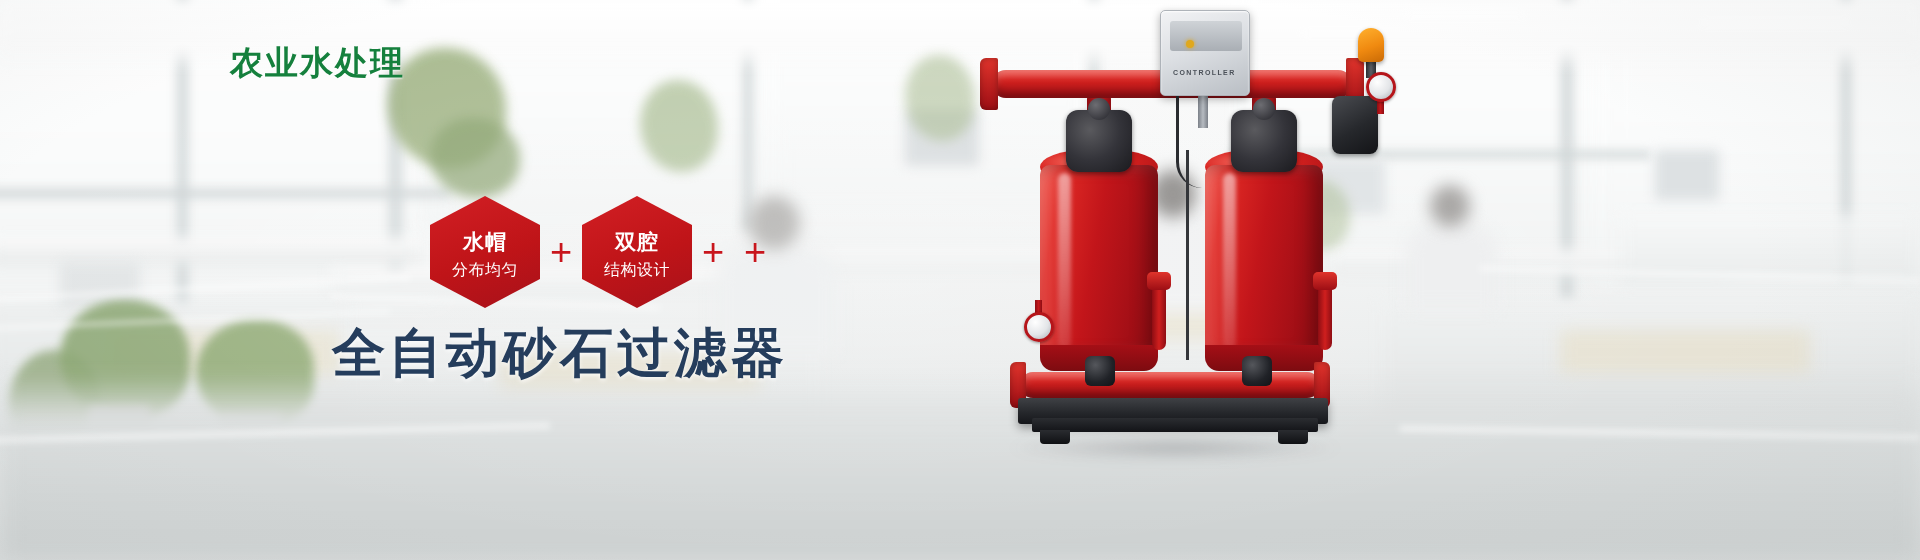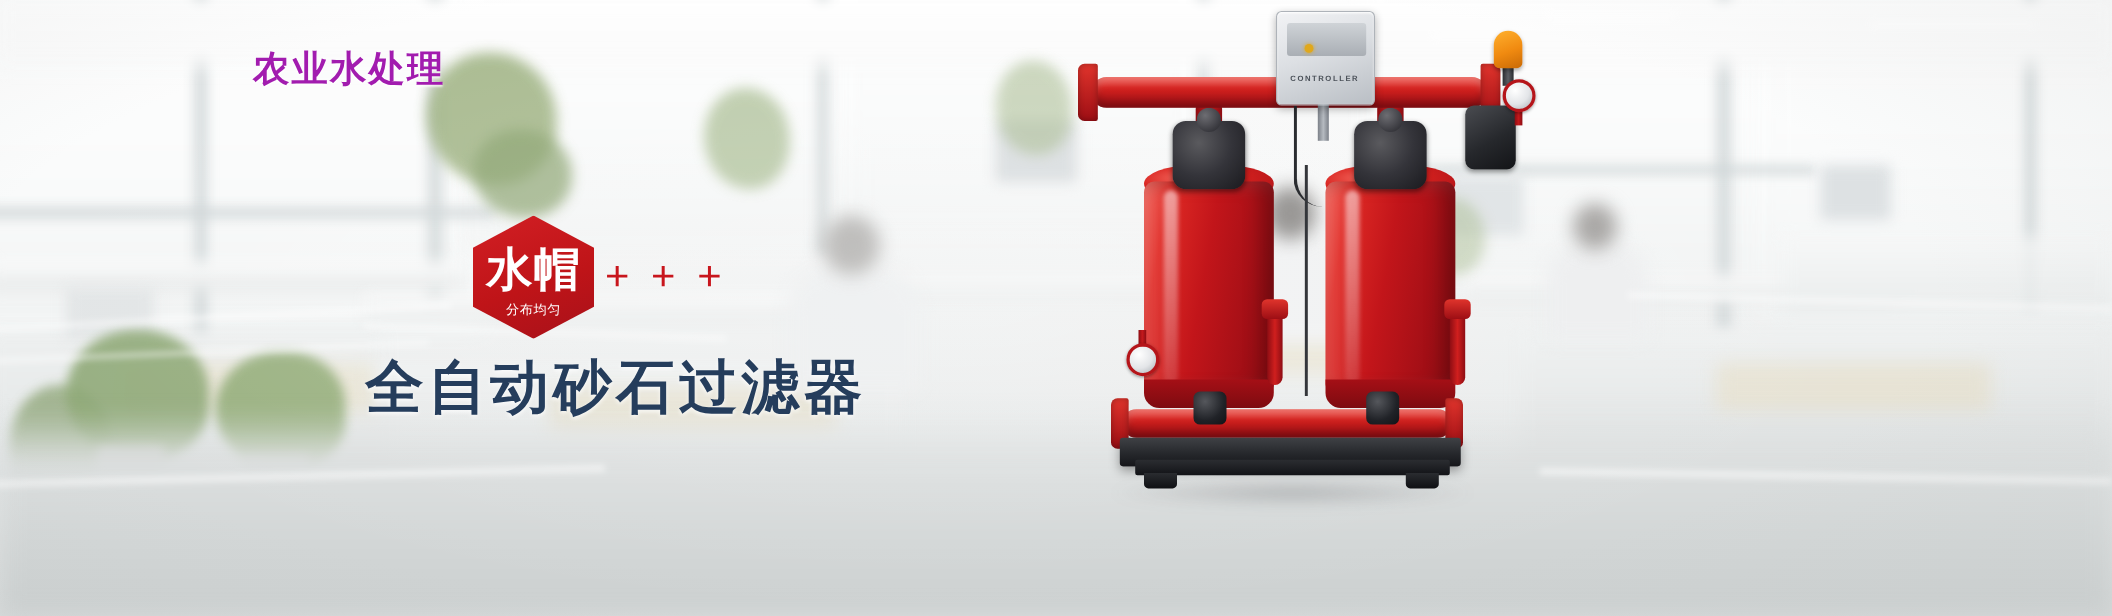--- a/index.html
+++ b/index.html
@@ -142,21 +142,21 @@
   .vignette {
     position:absolute; inset:0;
     background:radial-gradient(ellipse 75% 85% at 45% 48%,rgba(255,255,255,.20) 0%,rgba(255,255,255,0) 62%,rgba(190,195,195,.22) 100%);
   }
 
   
   .copy { position:absolute; left:0; top:0; width:1100px; height:560px; }
 
   .eyebrow {
     position:absolute; left:230px; top:46px;
-    font-size:33px; font-weight:bold; color:#a21caf;
+    font-size:33px; font-weight:bold; color:#15803d;
     letter-spacing:2px; line-height:1;
     font-family:"DejaVu Sans","Liberation Sans",sans-serif;
     text-shadow:0 1px 2px rgba(255,255,255,.85);
   }
 
   .headline {
     position:absolute; left:278px; top:100px;
     font-size:62px; font-weight:bold; color:#253d5c;
     letter-spacing:3px; line-height:1.05; white-space:nowrap;
     font-family:"DejaVu Sans","Liberation Sans",sans-serif;
@@ -179,26 +179,26 @@
   .badge {
     position:relative; width:110px; height:112px;
     display:flex; flex-direction:column;
     align-items:center; justify-content:center;
     color:#fff;
     background:linear-gradient(160deg,#d21f24 0%,#bf1418 55%,#a8111a 100%);
     clip-path:polygon(50% 0%,100% 26%,100% 74%,50% 100%,0% 74%,0% 26%);
     filter:drop-shadow(0 3px 6px rgba(120,20,20,.28));
   }
   .badge-main {
-    font-size:42px; font-weight:bold; letter-spacing:1px; line-height:1;
+    font-size:21px; font-weight:bold; letter-spacing:1px; line-height:1;
     font-family:"DejaVu Sans","Liberation Sans",sans-serif;
     margin-top:6px;
   }
   .badge-sub {
-    font-size:12px; font-weight:normal; letter-spacing:.5px;
+    font-size:16px; font-weight:normal; letter-spacing:.5px;
     line-height:1; margin-top:9px;
     font-family:"DejaVu Sans","Liberation Sans",sans-serif;
   }
   .badge-sub.lg { font-size:19px; margin-top:10px; }
   .plus {
     width:42px; text-align:center;
     font-size:38px; font-weight:300; color:#c8161d; line-height:1;
     font-family:"Liberation Sans",sans-serif;
     text-shadow:0 1px 2px rgba(255,255,255,.7);
   }
@@ -490,20 +490,24 @@
 
   <div class="badges">
 
     <div class="badge">
       <span class="badge-main">水帽</span>
       <span class="badge-sub">分布均匀</span>
     </div>
 
     <div class="plus">+</div>
 
+    <div class="badge">
+      <span class="badge-main">双腔</span>
+      <span class="badge-sub">结构设计</span>
+    </div>
 
     <div class="plus">+</div>
 
 
     <div class="plus">+</div>
 
 
   </div>
 
   <div class="product">

